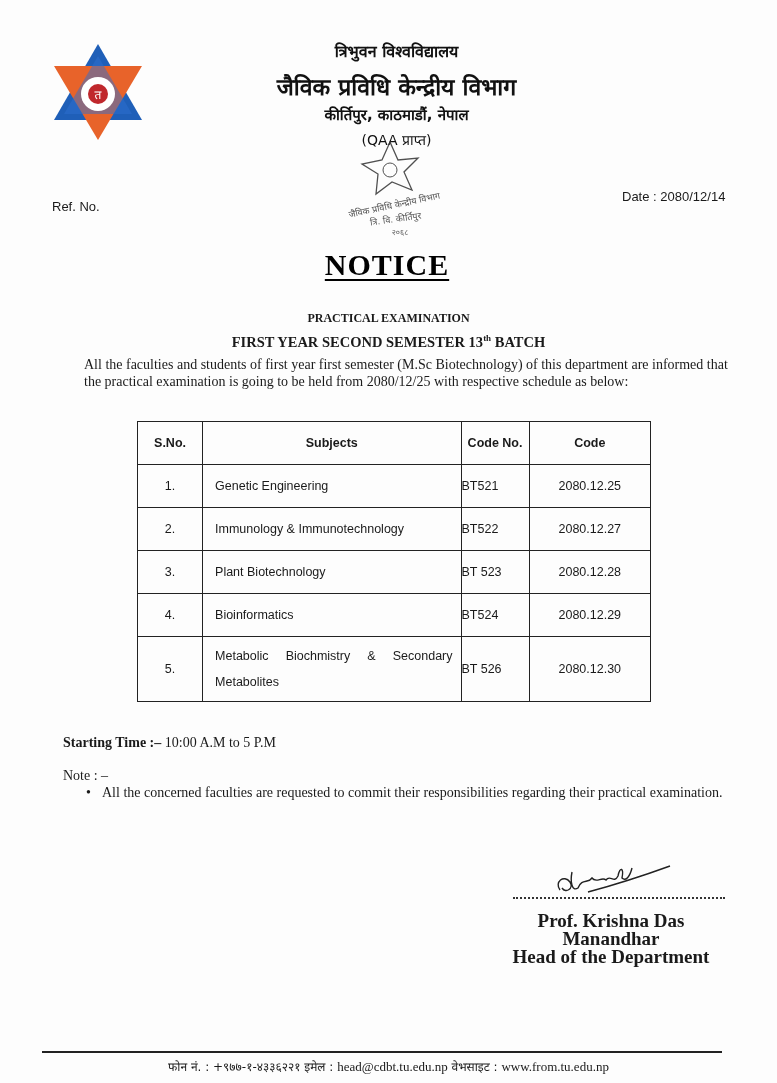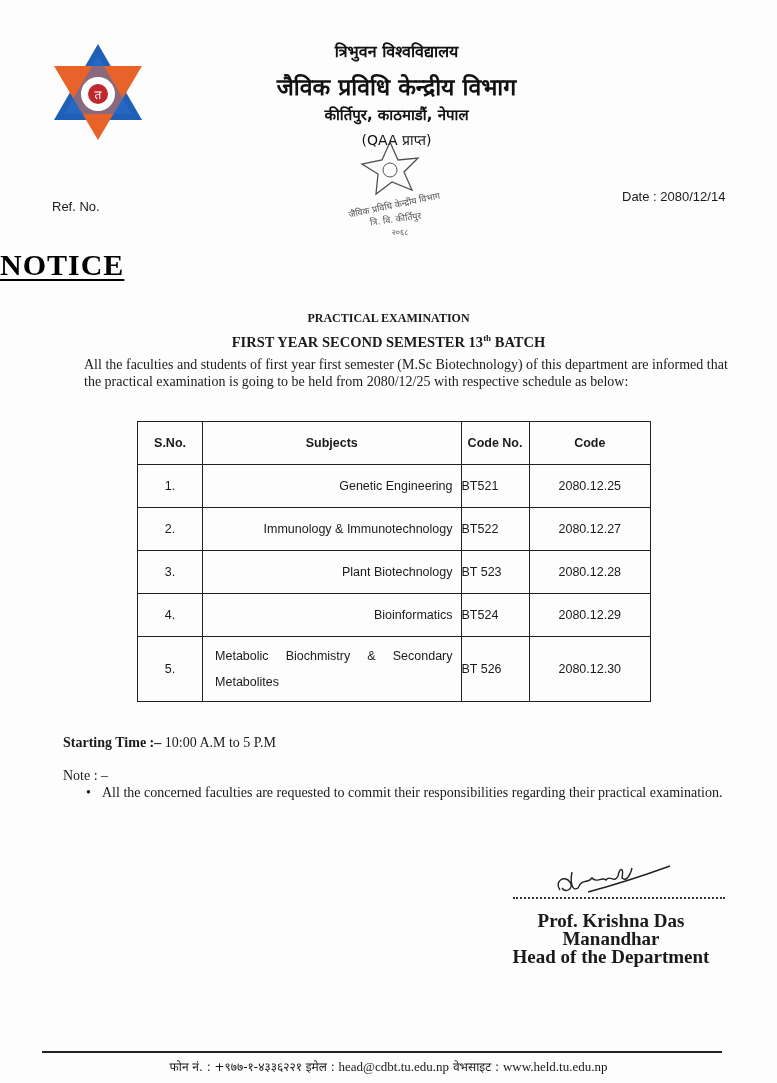--- a/index.html
+++ b/index.html
@@ -10,32 +10,32 @@
   .page { position: absolute; left: 0; top: 0; width: 777px; height: 1083px; background: #fdfdfd; }
   .logo { position: absolute; left: 52px; top: 42px; width: 92px; height: 100px; }
   .hdr { position: absolute; left: 0; width: 777px; text-align: center; font-family: "DejaVu Sans", sans-serif; font-weight: bold; color: #111; }
   .hdr1 { top: 40px; font-size: 16px; left: 8px; }
   .hdr2 { top: 70px; font-size: 23px; left: 8px; }
   .hdr3 { top: 104px; font-size: 15px; left: 8px; }
   .hdr4 { top: 130px; font-size: 14px; left: 8px; font-weight: normal; }
   .stamp { position: absolute; left: 330px; top: 138px; width: 130px; height: 100px; opacity: 0.85; }
   .ref { position: absolute; left: 52px; top: 199px; font-family: "Liberation Sans", sans-serif; font-size: 13px; }
   .date { position: absolute; left: 622px; top: 189px; font-family: "Liberation Sans", sans-serif; font-size: 13px; }
-  .notice { position: absolute; left: 0; width: 774px; top: 248px; }
+  .notice { position: absolute; left: 0; width: 774px; top: 248px; text-align: center; }
   .notice span { font-family: "Liberation Serif", serif; font-weight: 900; font-size: 30px; letter-spacing: 1px; text-decoration: underline; text-decoration-thickness: 2px; text-underline-offset: 4px; color: #000; }
   .t1 { position: absolute; left: 0; width: 777px; top: 311px; text-align: center; font-weight: bold; font-size: 12px; }
   .t2 { position: absolute; left: 0; width: 777px; top: 333px; text-align: center; font-weight: bold; font-size: 14.5px; }
   .t2 sup { font-size: 9px; }
   .para { position: absolute; left: 84px; top: 356px; width: 650px; font-size: 14px; line-height: 17px; }
   table.sched { position: absolute; left: 137px; top: 421px; width: 514px; border-collapse: collapse; font-family: "Liberation Sans", sans-serif; font-size: 12.5px; }
   table.sched th, table.sched td { border: 1.5px solid #222; }
   table.sched th { height: 40px; font-weight: bold; }
   table.sched td { height: 40px; }
   .c-sno { width: 64px; text-align: center; }
-  .c-sub { width: 246px; text-align: right; padding-left: 12px; padding-right: 8px; }
+  .c-sub { width: 246px; text-align: left; padding-left: 12px; padding-right: 8px; }
   .c-code { width: 68px; text-align: left; padding-left: 0; }
   .c-date { width: 122px; text-align: center; }
   th.c-sub { text-align: center; padding: 0; }
   th.c-code { text-align: center; padding: 0; }
   td.c-sub.justify { text-align: justify; text-align-last: left; line-height: 26px; height: 62px; }
   .start { position: absolute; left: 63px; top: 735px; font-size: 14px; }
   .start b { font-weight: bold; }
   .note { position: absolute; left: 63px; top: 768px; font-size: 14px; }
   .bullet { position: absolute; left: 86px; top: 784px; width: 644px; font-size: 14px; line-height: 17px; }
   .bullet .dot { position: absolute; left: 0; top: 0; }
@@ -141,16 +141,16 @@
     <path d="M12,42 C6,34 16,26 22,34 C26,40 18,46 14,40 M24,24 C22,34 24,44 30,40 C34,30 40,36 44,30 C48,36 54,28 58,32 C62,26 66,36 70,28 C72,18 76,20 74,30 C78,34 82,28 84,20 M40,44 C70,36 100,26 122,18" fill="none" stroke="#222" stroke-width="1.4"></path>
   </svg>
   <div class="sigdots"></div>
   <div class="signame">
     <div>Prof. Krishna Das Manandhar</div>
     <div>Head of the Department</div>
   </div>
 
   <div class="footline"></div>
   <div class="footer">
-    <span class="dev">फोन नं. : </span><span class="dev">+९७७-१-४३३६२२१</span><span class="dev"> इमेल : </span><span>head@cdbt.tu.edu.np</span><span class="dev"> वेभसाइट : </span><span>www.held.tu.edu.np</span>
+    <span class="dev">फोन नं. : </span><span class="dev">+९७७-१-४३३६२२१</span><span class="dev"> इमेल : </span><span>head@cdbt.tu.edu.np</span><span class="dev"> वेभसाइट : </span><span>www.from.tu.edu.np</span>
   </div>
 
 </div>
 
 </body></html>

